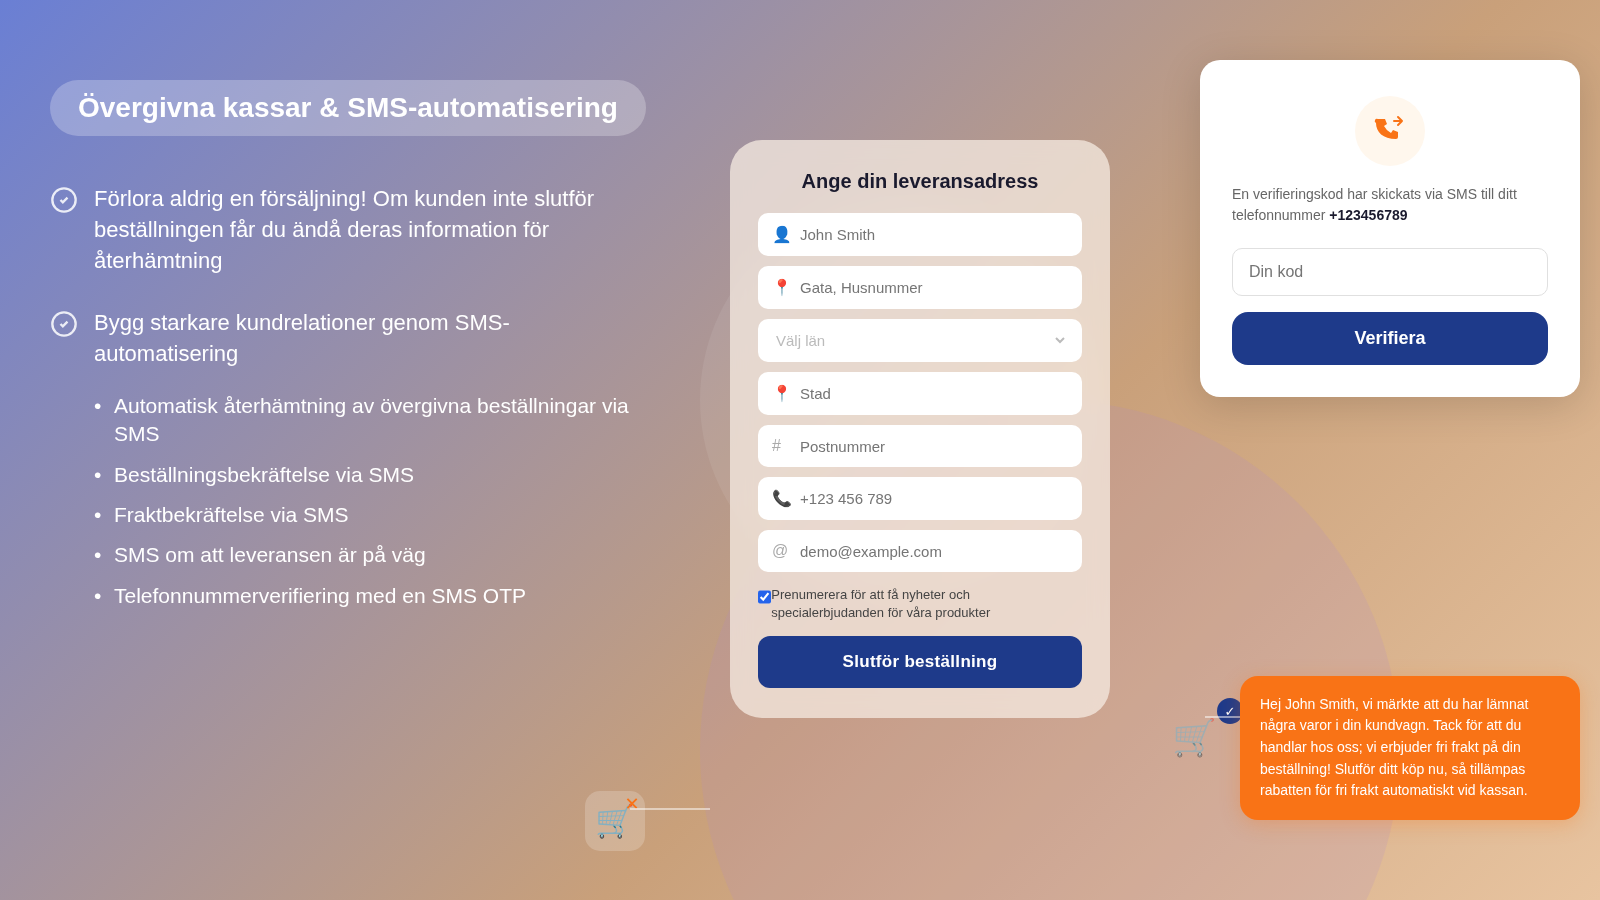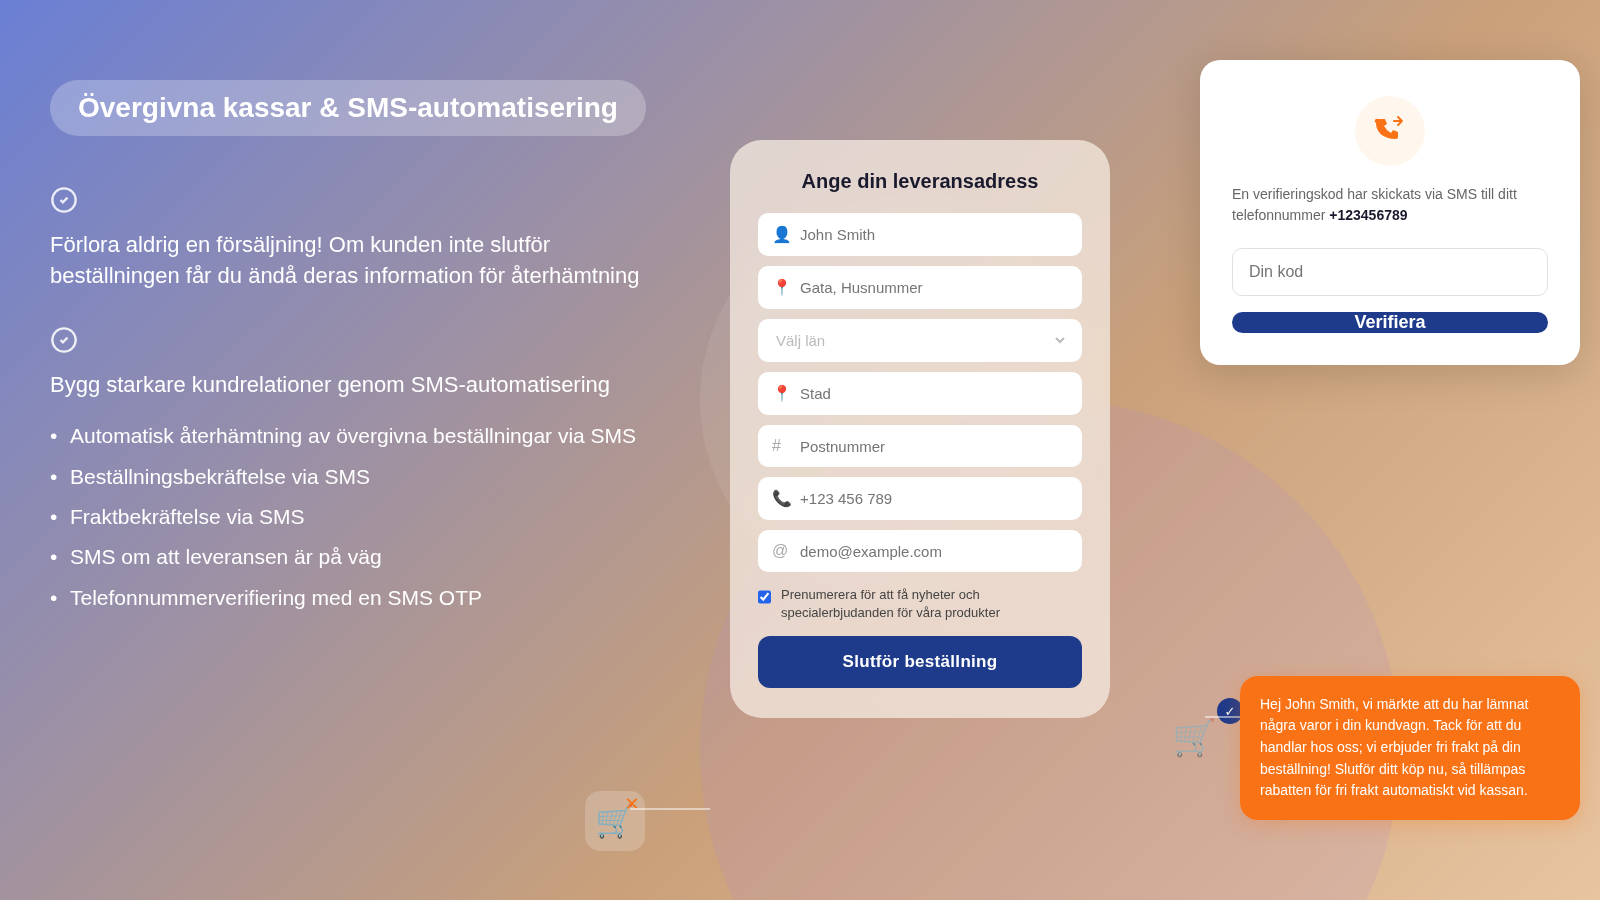--- a/index.html
+++ b/index.html
@@ -60,21 +60,20 @@
     }
 
     .feature-list {
       list-style: none;
     }
     .feature-item {
       display: flex;
       align-items: flex-start;
       gap: 16px;
       margin-bottom: 32px;
-      flex-direction: column;
     }
     .check-icon {
       width: 28px;
       height: 28px;
       min-width: 28px;
       margin-top: 2px;
       color: rgba(255,255,255,0.85);
     }
     .feature-text {
       color: #fff;
@@ -174,21 +173,20 @@
       font-size: 15px;
       color: #bbb;
       width: 100%;
     }
     .form-field select {
       color: #bbb;
     }
     .checkbox-row {
       display: flex;
       align-items: flex-start;
-      gap: 10px;
       margin: 14px 0;
     }
     .checkbox-row input[type="checkbox"] {
       width: 18px;
       height: 18px;
       margin-top: 2px;
       accent-color: #2563eb;
     }
     .checkbox-label {
       font-size: 13px;
@@ -259,20 +257,21 @@
       color: #bbb;
       outline: none;
       margin-bottom: 16px;
     }
     .verify-btn {
       width: 100%;
       background: #1e3a8a;
       color: #fff;
       border: none;
       border-radius: 16px;
+      padding: 16px;
       font-size: 18px;
       font-weight: 600;
       cursor: pointer;
     }
 
     
     .sms-bubble {
       position: absolute;
       right: 20px;
       bottom: 80px;

